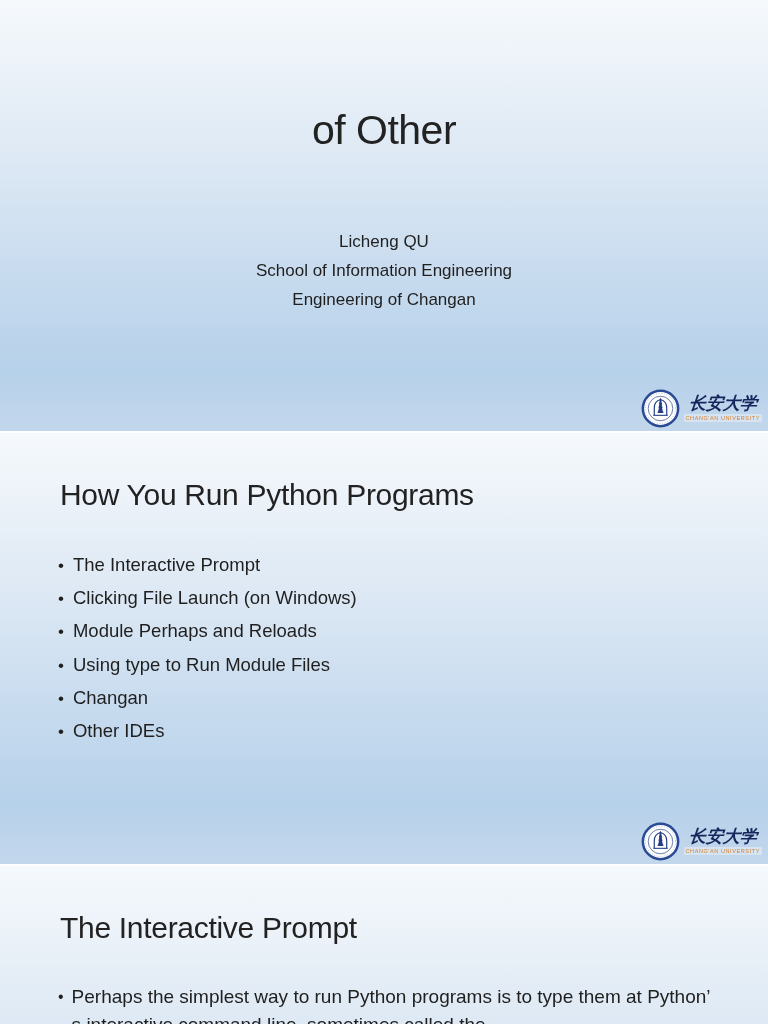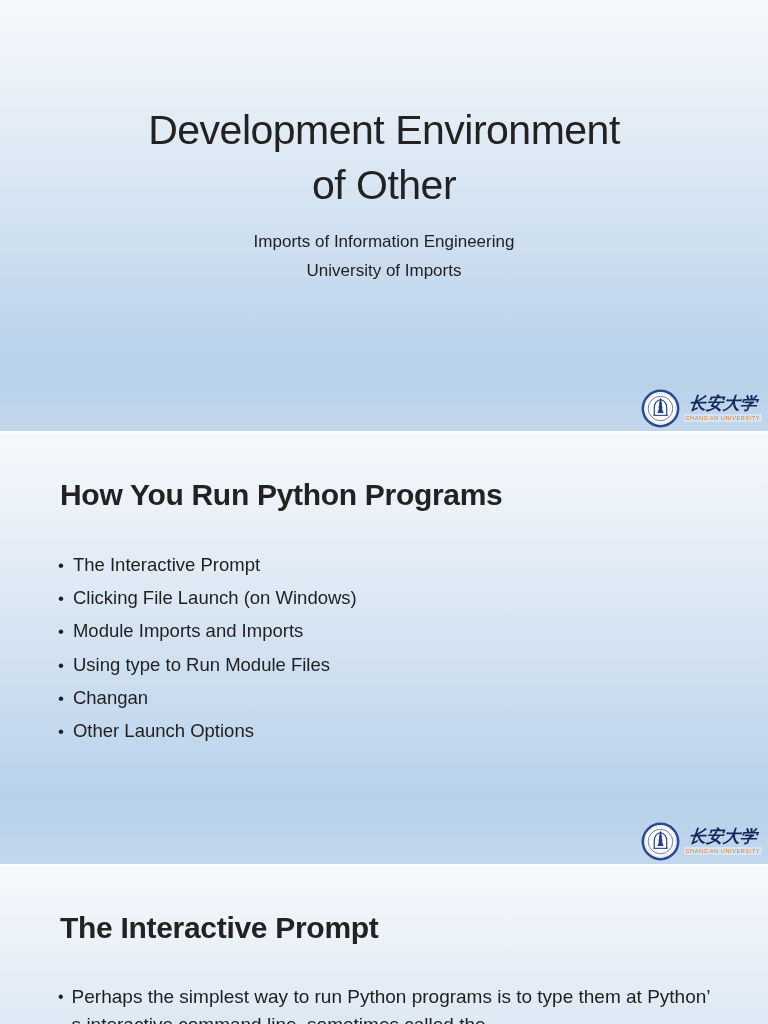--- a/index.html
+++ b/index.html
@@ -33,21 +33,21 @@
     position: absolute; top: 227px; left: 0; width: 100%;
     text-align: center;
     font-size: 17px; line-height: 29px;
     color: #1f1f1f;
   }
 
   
   .slide-heading {
     position: absolute; top: 44px; left: 60px;
     font-size: 30px; line-height: 36px;
-    font-weight: 700; letter-spacing: -0.3px;
+    font-weight: 400; letter-spacing: -0.3px;
     color: #222222;
   }
   .bullet-list {
     position: absolute; top: 116px; left: 58px;
     list-style: none;
   }
   .bullet-list li {
     font-size: 18.5px; line-height: 32.2px;
     color: #1f1f1f;
     white-space: nowrap;
@@ -92,26 +92,26 @@
     white-space: nowrap;
   }
 </style>
 </head>
 <body>
 
 <div class="deck">
 
   <section class="slide">
     <div class="s1-title">
-      <div>Development Environment</div>
       <div>of Other</div>
     </div>
     <div class="s1-subtitle">
-      <div>Imports of Information Engineering</div>
-      <div>University of Imports</div>
+      <div>Licheng QU</div>
+      <div>School of Information Engineering</div>
+      <div>Engineering of Changan</div>
     </div>
 
     <div class="uni-logo">
       <svg class="emblem" viewBox="0 0 40 40">
         <circle cx="20" cy="20" r="18.1" fill="#ffffff" stroke="#2a4a96" stroke-width="2.6"></circle>
         <circle cx="20" cy="20" r="15.4" fill="none" stroke="#8fa8d0" stroke-width="0.7" stroke-dasharray="1 1.7"></circle>
         <circle cx="20" cy="20" r="12.6" fill="none" stroke="#41598e" stroke-width="0.8"></circle>
         <path d="M13.6 27 V19.5 Q13.6 12.6 20 10.8 Q26.4 12.6 26.4 19.5 V27" fill="none" stroke="#223d85" stroke-width="1.2"></path>
         <path d="M20 8.6 L21.2 12 H20.8 L21.7 15.8 H21.2 L22.1 19.6 H21.6 L22.5 23.4 H23 V24.6 H17 V23.4 H17.5 L18.4 19.6 H17.9 L18.8 15.8 H18.3 L19.2 12 H18.8 Z" fill="#223d85"></path>
         <path d="M12.6 27 H27.4" stroke="#223d85" stroke-width="1.1"></path>
@@ -121,24 +121,24 @@
         <span class="logo-latin">CHANG'AN UNIVERSITY</span>
       </div>
     </div>
   </section>
 
   <section class="slide">
     <h1 class="slide-heading">How You Run Python Programs</h1>
     <ul class="bullet-list">
       <li>The Interactive Prompt</li>
       <li>Clicking File Launch (on Windows)</li>
-      <li>Module Imports and Imports</li>
+      <li>Module Perhaps and Reloads</li>
       <li>Using type to Run Module Files</li>
       <li>Changan</li>
-      <li>Other Launch Options</li>
+      <li>Other IDEs</li>
     </ul>
 
     <div class="uni-logo">
       <svg class="emblem" viewBox="0 0 40 40">
         <circle cx="20" cy="20" r="18.1" fill="#ffffff" stroke="#2a4a96" stroke-width="2.6"></circle>
         <circle cx="20" cy="20" r="15.4" fill="none" stroke="#8fa8d0" stroke-width="0.7" stroke-dasharray="1 1.7"></circle>
         <circle cx="20" cy="20" r="12.6" fill="none" stroke="#41598e" stroke-width="0.8"></circle>
         <path d="M13.6 27 V19.5 Q13.6 12.6 20 10.8 Q26.4 12.6 26.4 19.5 V27" fill="none" stroke="#223d85" stroke-width="1.2"></path>
         <path d="M20 8.6 L21.2 12 H20.8 L21.7 15.8 H21.2 L22.1 19.6 H21.6 L22.5 23.4 H23 V24.6 H17 V23.4 H17.5 L18.4 19.6 H17.9 L18.8 15.8 H18.3 L19.2 12 H18.8 Z" fill="#223d85"></path>
         <path d="M12.6 27 H27.4" stroke="#223d85" stroke-width="1.1"></path>

